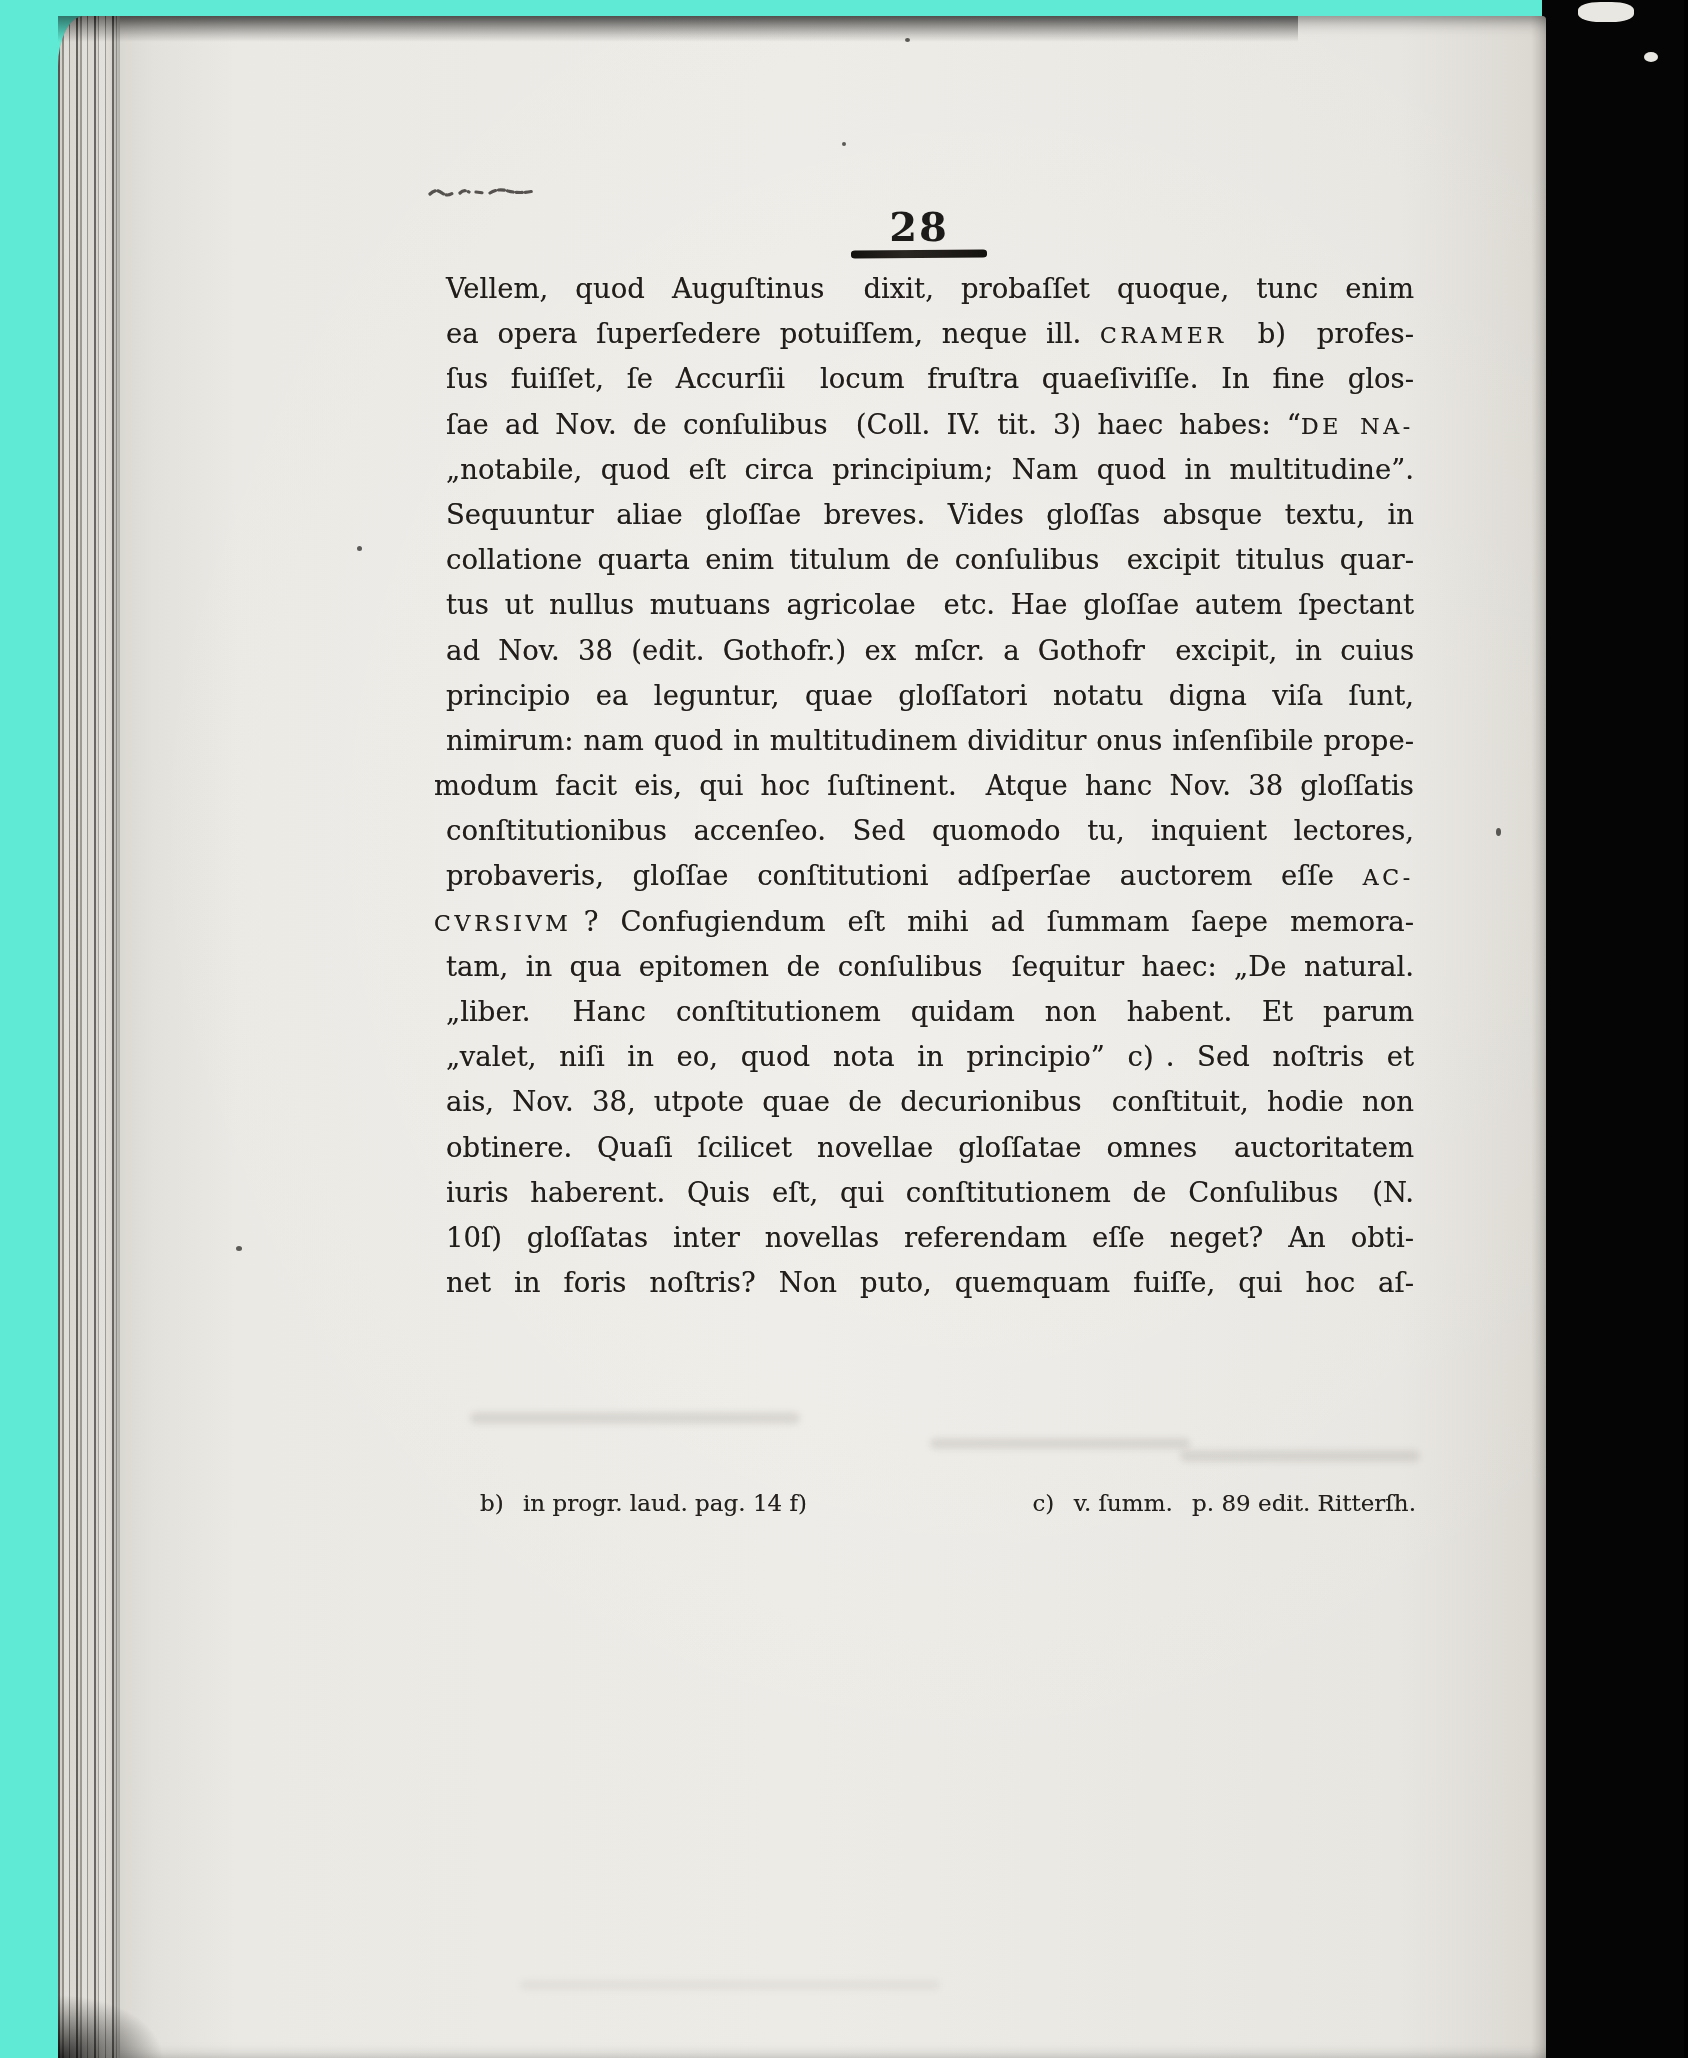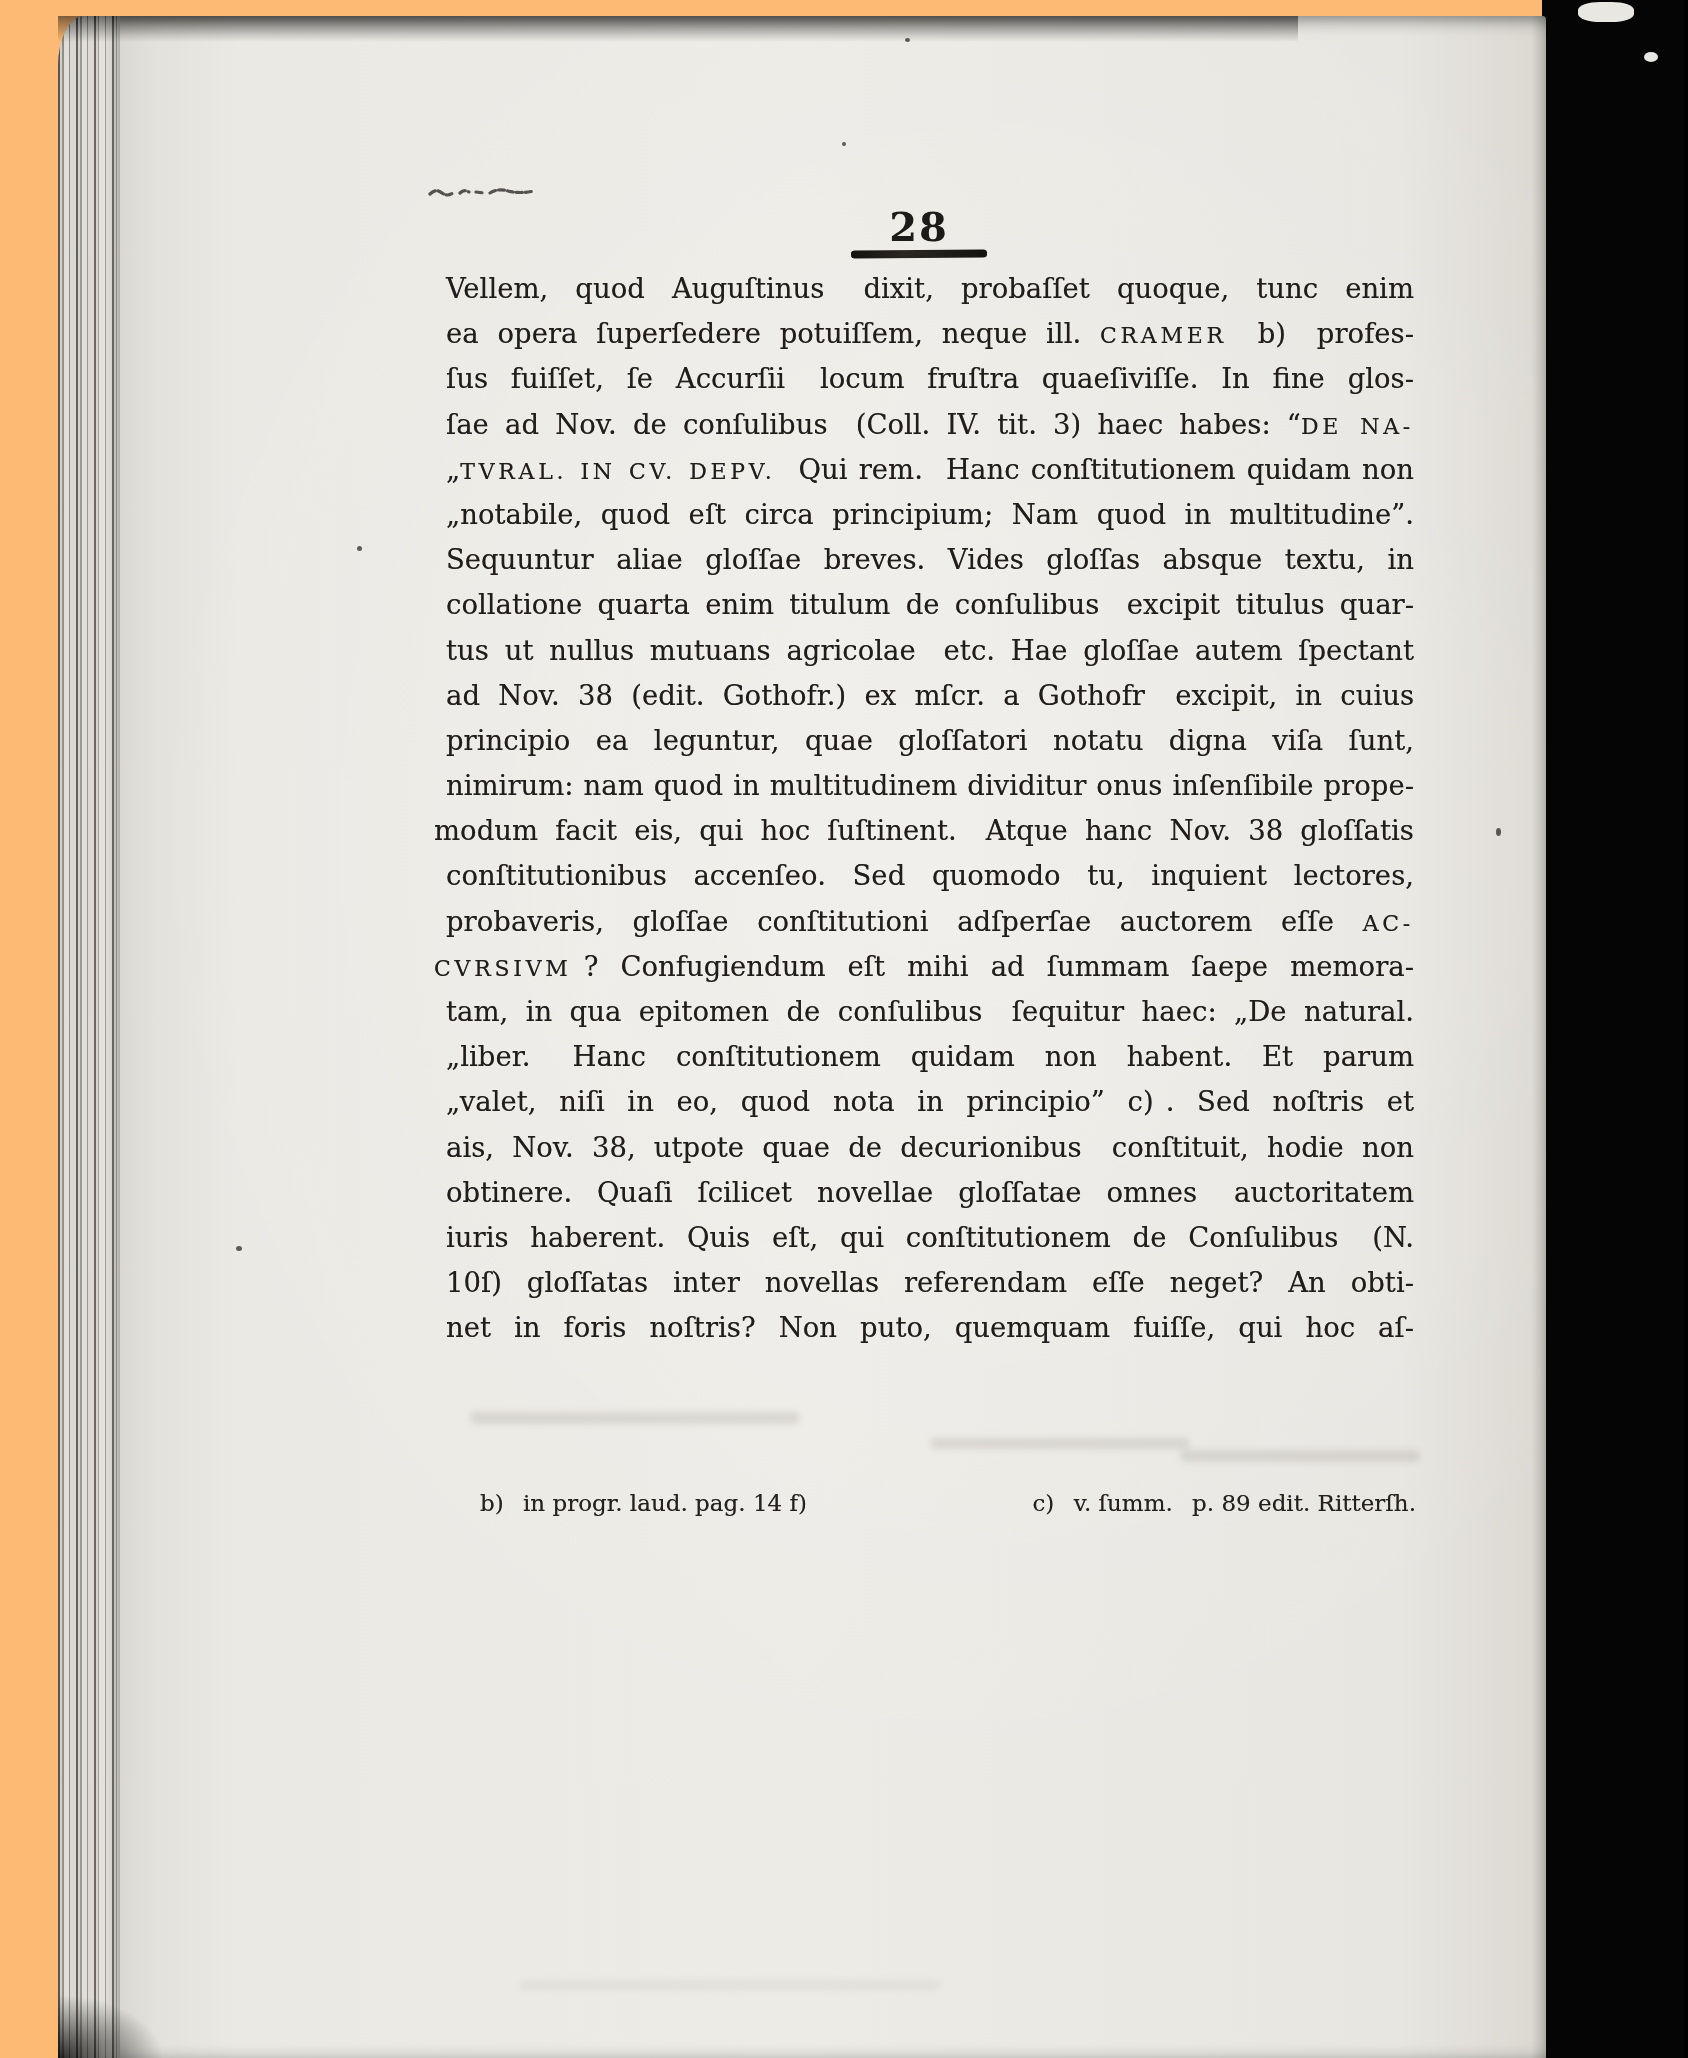--- a/index.html
+++ b/index.html
@@ -1,19 +1,19 @@
 <!DOCTYPE html>
 <html><head>
 <meta charset="utf-8">
 <style>
   html,body{margin:0;padding:0;background:#000;}
   #scan{
     position:relative;
     width:1684px;height:2058px;
-    background:#fdba74;
+    background:#5eead4;
     overflow:hidden;
     font-family:"DejaVu Serif", serif;
   }
   
   #page{
     position:absolute;
     left:58px; top:16px;
     width:1488px; height:2042px;
     background:
       radial-gradient(ellipse 1200px 1400px at 60% 40%, rgba(255,255,255,0.25), rgba(0,0,0,0) 70%),
@@ -112,21 +112,20 @@
   <div id="pagenum-block">
     <div id="pagenum">28</div>
     <div id="pagenum-rule"></div>
   </div>
 
   <div id="body-text">
       <div class="line"><span class="seg-r">Vellem, quod </span><span class="seg-i">Auguſtinus</span><span class="seg-r"> dixit, probaſſet quoque, tunc enim</span></div>
       <div class="line"><span class="seg-r">ea opera ſuperſedere potuiſſem, neque ill. </span><span class="seg-sc">CRAMER</span><span class="seg-r"> </span><span class="seg-i">b)</span><span class="seg-r"> profes-</span></div>
       <div class="line"><span class="seg-r">ſus fuiſſet, ſe </span><span class="seg-i">Accurſii</span><span class="seg-r"> locum fruſtra quaeſiviſſe. In fine glos-</span></div>
       <div class="line"><span class="seg-r">ſae ad Nov. </span><span class="seg-i">de conſulibus</span><span class="seg-r"> (Coll. IV. tit. 3) haec habes: “</span><span class="seg-sc">DE NA-</span></div>
-      <div class="line"><span class="seg-r">„</span><span class="seg-sc">TVRAL. IN CV. DEPV.</span><span class="seg-r"> </span><span class="seg-i">Qui rem.</span><span class="seg-r"> Hanc conſtitutionem quidam non</span></div>
       <div class="line"><span class="seg-r">„notabile, quod eſt circa principium; Nam quod in multitudine”.</span></div>
       <div class="line"><span class="seg-r">Sequuntur aliae gloſſae breves. Vides gloſſas absque textu, in</span></div>
       <div class="line"><span class="seg-r">collatione quarta enim titulum </span><span class="seg-i">de conſulibus</span><span class="seg-r"> excipit titulus quar-</span></div>
       <div class="line"><span class="seg-r">tus </span><span class="seg-i">ut nullus mutuans agricolae</span><span class="seg-r"> etc. Hae gloſſae autem ſpectant</span></div>
       <div class="line"><span class="seg-r">ad Nov. 38 (edit. Gothofr.) ex mſcr. a </span><span class="seg-i">Gothofr</span><span class="seg-r"> excipit, in cuius</span></div>
       <div class="line"><span class="seg-r">principio ea leguntur, quae gloſſatori notatu digna viſa ſunt,</span></div>
       <div class="line"><span class="seg-r">nimirum: </span><span class="seg-i">nam quod in multitudinem dividitur onus inſenſibile prope-</span></div>
       <div class="line"><span class="seg-i">modum facit eis, qui hoc ſuſtinent.</span><span class="seg-r"> Atque hanc Nov. 38 gloſſatis</span></div>
       <div class="line"><span class="seg-r">conſtitutionibus accenſeo. Sed quomodo tu, inquient lectores,</span></div>
       <div class="line"><span class="seg-r">probaveris, gloſſae conſtitutioni adſperſae auctorem eſſe </span><span class="seg-sc">AC-</span></div>

